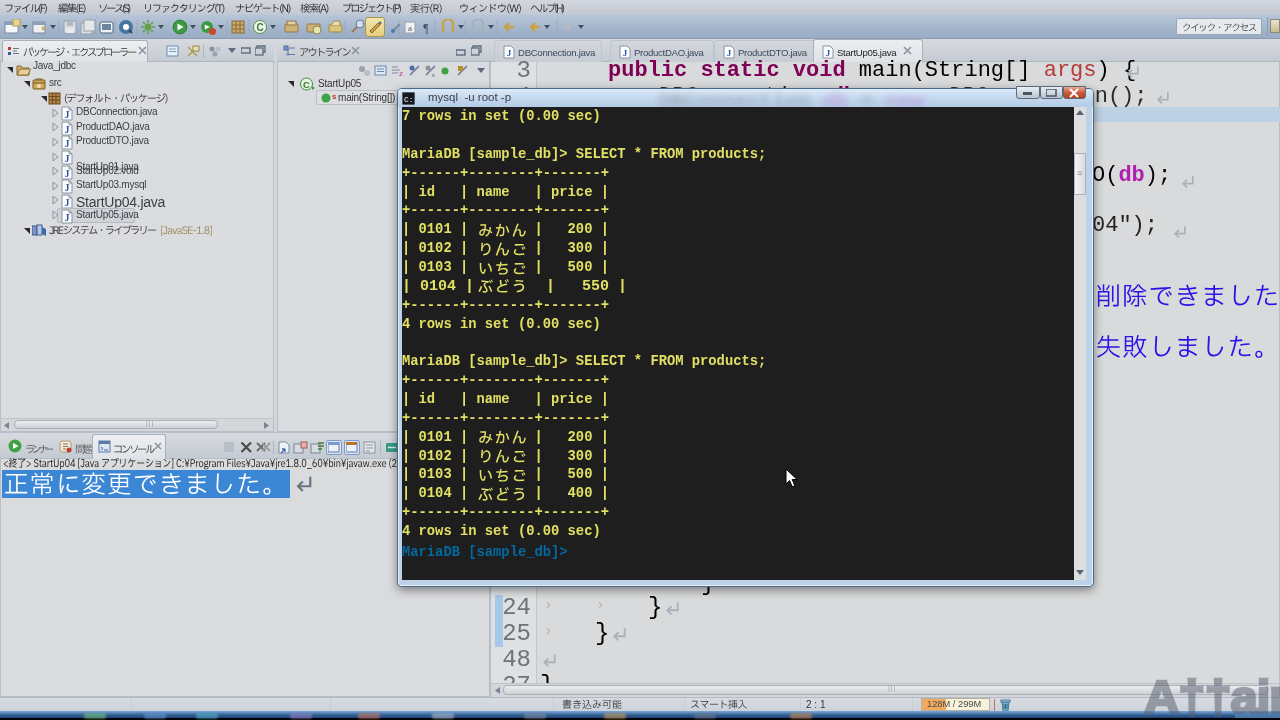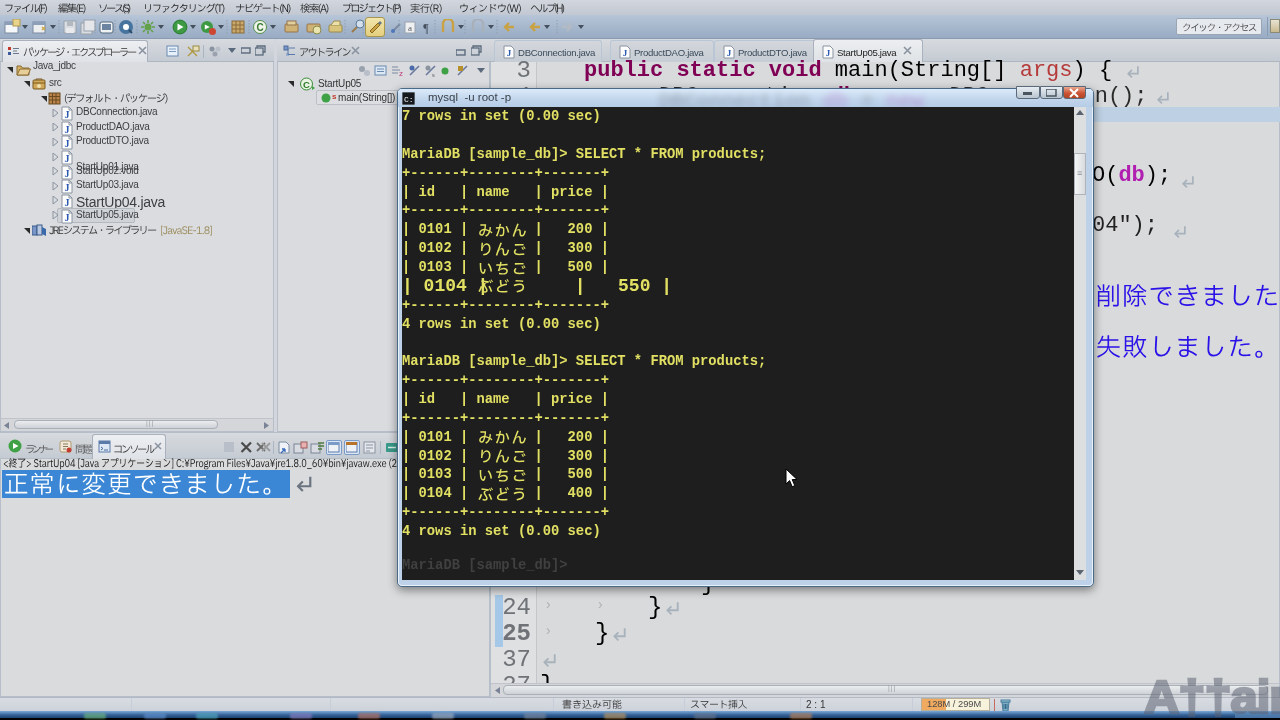--- a/index.html
+++ b/index.html
@@ -511,21 +511,21 @@
   </svg>
 <div style="position:absolute;left:76px;top:164.64999999999998px;font-family:'Liberation Sans', sans-serif;font-size:10px;color:#3c3e42;font-weight:normal;letter-spacing:-0.25px;white-space:pre;">StartUp02.void</div>
 <svg style="position:absolute;left:52px;top:181.8px" width="8" height="9">
     <path d="M1 0 L6 4 L1 8 Z" fill="none" stroke="#8a93a0"></path>
   </svg>
 <svg style="position:absolute;left:60px;top:179.3px" width="15" height="15">
     <path d="M2 1 H9 L12 4 V14 H2 Z" fill="#fdfdfd" stroke="#8a93a0"></path>
     <path d="M9 1 V4 H12" fill="none" stroke="#8a93a0"></path>
     <text x="7" y="12" font-size="10" font-weight="bold" fill="#2a5ab0" text-anchor="middle" font-family="Liberation Serif">J</text>
   </svg>
-<div style="position:absolute;left:76px;top:179.3px;font-family:'Liberation Sans', sans-serif;font-size:10px;color:#3c3e42;font-weight:normal;letter-spacing:-0.25px;white-space:pre;">StartUp03.java</div>
+<div style="position:absolute;left:76px;top:179.3px;font-family:'Liberation Sans', sans-serif;font-size:10px;color:#3c3e42;font-weight:normal;letter-spacing:-0.25px;white-space:pre;">StartUp03.mysql</div>
 <svg style="position:absolute;left:52px;top:196.4px" width="8" height="9">
     <path d="M1 0 L6 4 L1 8 Z" fill="none" stroke="#8a93a0"></path>
   </svg>
 <svg style="position:absolute;left:60px;top:193.9px" width="15" height="15">
     <path d="M2 1 H9 L12 4 V14 H2 Z" fill="#fdfdfd" stroke="#8a93a0"></path>
     <path d="M9 1 V4 H12" fill="none" stroke="#8a93a0"></path>
     <text x="7" y="12" font-size="10" font-weight="bold" fill="#2a5ab0" text-anchor="middle" font-family="Liberation Serif">J</text>
   </svg>
 <div style="position:absolute;left:76px;top:193.95px;font-family:'Liberation Sans', sans-serif;font-size:14px;color:#3c3e42;font-weight:normal;letter-spacing:-0.25px;white-space:pre;">StartUp04.java</div>
 <div style="position:absolute;left:57px;top:207.6px;width:78px;height:15px;background:#d0d3d8;border:1px solid #b4b9c0;border-radius:2px"></div>
@@ -799,25 +799,25 @@
     <text x="7" y="11" font-size="9" font-weight="bold" fill="#2a5ab0" text-anchor="middle" font-family="Liberation Serif">J</text>
   </svg>
 <div style="position:absolute;left:837px;top:47px;font-family:'Liberation Sans', sans-serif;font-size:9.6px;color:#222;font-weight:normal;letter-spacing:-0.3px;white-space:pre;">StartUp05.java</div>
 <svg style="position:absolute;left:903px;top:46px" width="10" height="10">
     <path d="M1 1 L8 8 M8 1 L1 8" stroke="#8a93a0" stroke-width="1.6"></path>
   </svg>
 <div style="position:absolute;left:491px;top:62px;width:46px;height:621px;background:#dfe0e2;border-right:1px solid #c4c6c9"></div>
 <div style="position:absolute;left:495px;top:57px;font-family:'Liberation Mono', monospace;font-size:24px;color:#6f7377;font-weight:normal;letter-spacing:0;white-space:pre;width:36px;text-align:right">3</div>
 <div style="position:absolute;left:495px;top:83px;font-family:'Liberation Mono', monospace;font-size:24px;color:#6f7377;font-weight:normal;letter-spacing:0;white-space:pre;width:36px;text-align:right">4</div>
 <div style="position:absolute;left:495px;top:594px;font-family:'Liberation Mono', monospace;font-size:24px;color:#6f7377;font-weight:normal;letter-spacing:0;white-space:pre;width:36px;text-align:right">24</div>
-<div style="position:absolute;left:495px;top:620px;font-family:'Liberation Mono', monospace;font-size:24px;color:#6f7377;font-weight:bold;letter-spacing:0;white-space:pre;width:36px;text-align:right">25</div>
-<div style="position:absolute;left:495px;top:646px;font-family:'Liberation Mono', monospace;font-size:24px;color:#6f7377;font-weight:normal;letter-spacing:0;white-space:pre;width:36px;text-align:right">37</div>
+<div style="position:absolute;left:495px;top:620px;font-family:'Liberation Mono', monospace;font-size:24px;color:#6f7377;font-weight:normal;letter-spacing:0;white-space:pre;width:36px;text-align:right">25</div>
+<div style="position:absolute;left:495px;top:646px;font-family:'Liberation Mono', monospace;font-size:24px;color:#6f7377;font-weight:normal;letter-spacing:0;white-space:pre;width:36px;text-align:right">48</div>
 <div style="position:absolute;left:495px;top:672px;font-family:'Liberation Mono', monospace;font-size:24px;color:#6f7377;font-weight:normal;letter-spacing:0;white-space:pre;width:36px;text-align:right">27</div>
 <div style="position:absolute;left:495px;top:595px;width:8px;height:52px;background:#a6c8e8"></div>
-<div style="position:absolute;left:584px;top:58px;font-family:'Liberation Mono', monospace;font-size:22px;white-space:pre;color:#000"><span style="color:#7f0055;font-weight:bold">public static void</span> main(String[] <span style="color:#b53a3a">args</span>) {</div>
+<div style="position:absolute;left:608px;top:58px;font-family:'Liberation Mono', monospace;font-size:22px;white-space:pre;color:#000"><span style="color:#7f0055;font-weight:bold">public static void</span> main(String[] <span style="color:#b53a3a">args</span>) {</div>
 <svg style="position:absolute;left:1125px;top:64px" width="19" height="19">
     <g transform="scale(1.071)" stroke="#a8b2bc" stroke-width="1.6" fill="none">
       <path d="M12 2 V9 H3"></path>
       <path d="M6.5 5.5 L3 9 L6.5 12.5"></path>
     </g>
   </svg>
 <div style="position:absolute;left:659px;top:84px;font-family:'Liberation Mono', monospace;font-size:22px;white-space:pre;color:#2a2a2a">DBConnection <span style="color:#7f0055;font-weight:bold">db</span> = <span style="color:#7f0055;font-weight:bold">new</span> DBConnection();</div>
 <svg style="position:absolute;left:1155px;top:90px" width="19" height="19">
     <g transform="scale(1.071)" stroke="#a8b2bc" stroke-width="1.6" fill="none">
       <path d="M12 2 V9 H3"></path>
@@ -1000,21 +1000,21 @@
     </g>
   </svg>
 <div style="position:absolute;left:402.0px;top:258.0px;height:19px;font-family:'Liberation Mono', monospace;font-size:13.8px;line-height:19px;color:#e2e063;white-space:pre;font-weight:bold">| 0103 |        |   500 |</div>
 <svg style="position:absolute;left:477.6px;top:257.59999999999997px;" width="52" height="21" fill="#e2e063">
     <g transform="translate(0,16) scale(0.015200,-0.015200)">
       <use href="#q126" x="0"></use>
       <use href="#q127" x="1105"></use>
       <use href="#q125" x="2211"></use>
     </g>
   </svg>
-<div style="position:absolute;left:402.0px;top:276.9px;height:19px;font-family:'Liberation Mono', monospace;font-size:18px;line-height:19px;color:#e2e063;white-space:pre;font-weight:bold">| 0104 |        |   550 |</div>
+<div style="position:absolute;left:402.0px;top:276.9px;height:19px;font-family:'Liberation Mono', monospace;font-size:15px;line-height:19px;color:#e2e063;white-space:pre;font-weight:bold">| 0104 |        |   550 |</div>
 <svg style="position:absolute;left:477.6px;top:276.45px;" width="52" height="21" fill="#e2e063">
     <g transform="translate(0,16) scale(0.015200,-0.015200)">
       <use href="#q128" x="0"></use>
       <use href="#q129" x="1105"></use>
       <use href="#q130" x="2211"></use>
     </g>
   </svg>
 <div style="position:absolute;left:402.0px;top:295.7px;height:19px;font-family:'Liberation Mono', monospace;font-size:13.8px;line-height:19px;color:#e2e063;white-space:pre;font-weight:bold">+------+--------+-------+</div>
 <div style="position:absolute;left:402.0px;top:314.6px;height:19px;font-family:'Liberation Mono', monospace;font-size:13.8px;line-height:19px;color:#e2e063;white-space:pre;font-weight:bold">4 rows in set (0.00 sec)</div>
 <div style="position:absolute;left:402.0px;top:352.2px;height:19px;font-family:'Liberation Mono', monospace;font-size:13.8px;line-height:19px;color:#e2e063;white-space:pre;font-weight:bold">MariaDB [sample_db]&gt; SELECT * FROM products;</div>
@@ -1048,21 +1048,21 @@
 <div style="position:absolute;left:402.0px;top:484.2px;height:19px;font-family:'Liberation Mono', monospace;font-size:13.8px;line-height:19px;color:#e2e063;white-space:pre;font-weight:bold">| 0104 |        |   400 |</div>
 <svg style="position:absolute;left:477.6px;top:483.8px;" width="52" height="21" fill="#e2e063">
     <g transform="translate(0,16) scale(0.015200,-0.015200)">
       <use href="#q128" x="0"></use>
       <use href="#q129" x="1105"></use>
       <use href="#q130" x="2211"></use>
     </g>
   </svg>
 <div style="position:absolute;left:402.0px;top:503.1px;height:19px;font-family:'Liberation Mono', monospace;font-size:13.8px;line-height:19px;color:#e2e063;white-space:pre;font-weight:bold">+------+--------+-------+</div>
 <div style="position:absolute;left:402.0px;top:521.9px;height:19px;font-family:'Liberation Mono', monospace;font-size:13.8px;line-height:19px;color:#e2e063;white-space:pre;font-weight:bold">4 rows in set (0.00 sec)</div>
-<div style="position:absolute;left:402.0px;top:556px;height:19px;font-family:'Liberation Mono', monospace;font-size:13.8px;line-height:19px;color:#404040;white-space:pre;font-weight:bold">MariaDB [sample_db]&gt;</div>
+<div style="position:absolute;left:402.0px;top:543px;height:19px;font-family:'Liberation Mono', monospace;font-size:13.8px;line-height:19px;color:#0369a1;white-space:pre;font-weight:bold">MariaDB [sample_db]&gt;</div>
 <svg style="position:absolute;left:785px;top:468px" width="14" height="21">
     <path d="M1 1 L1 16 L4.6 12.6 L7.2 18.8 L9.8 17.6 L7.2 11.6 L12 11.4 Z" fill="#fff" stroke="#000" stroke-width="1"></path>
   </svg>
 <svg style="position:absolute;width:0;height:0" aria-hidden="true">
     <defs>
       <path id="q0" d="M132 715L834 715Q830 515 776 372Q722 230 608 135Q495 40 313 -10L280 61Q442 106 542 183Q643 260 692 372Q742 485 753 643L132 643Z"></path>
       <path id="q1" d="M532 278Q612 317 667 370Q722 422 749 484L180 484L180 551L821 551L821 491Q793 409 729 340Q665 270 573 221ZM221 -1Q301 31 348 68Q396 104 418 154Q440 203 440 274L440 404L508 404L508 271Q508 150 448 72Q389 -7 256 -63Z"></path>
       <path id="q2" d="M866 725Q746 599 585 496L585 -30L511 -30L511 450Q335 345 129 272L100 339Q301 407 492 522Q682 636 818 777Z"></path>
       <path id="q3" d="M932 393Q885 245 799 140Q713 36 600 -11L535 -11L535 772L605 772L605 69Q784 165 871 427ZM287 767L357 767L357 466Q357 285 302 172Q247 59 132 -25L85 32Q190 106 238 205Q287 304 287 464Z"></path>
       <path id="q4" d="M277 799L353 799Q298 751 254 680Q211 608 186 528Q162 447 162 373L162 282Q162 208 186 128Q211 47 254 -24Q298 -96 353 -144L277 -144Q224 -99 181 -27Q138 45 112 136Q87 228 87 327Q87 426 112 518Q138 610 181 682Q224 754 277 799Z"></path>

